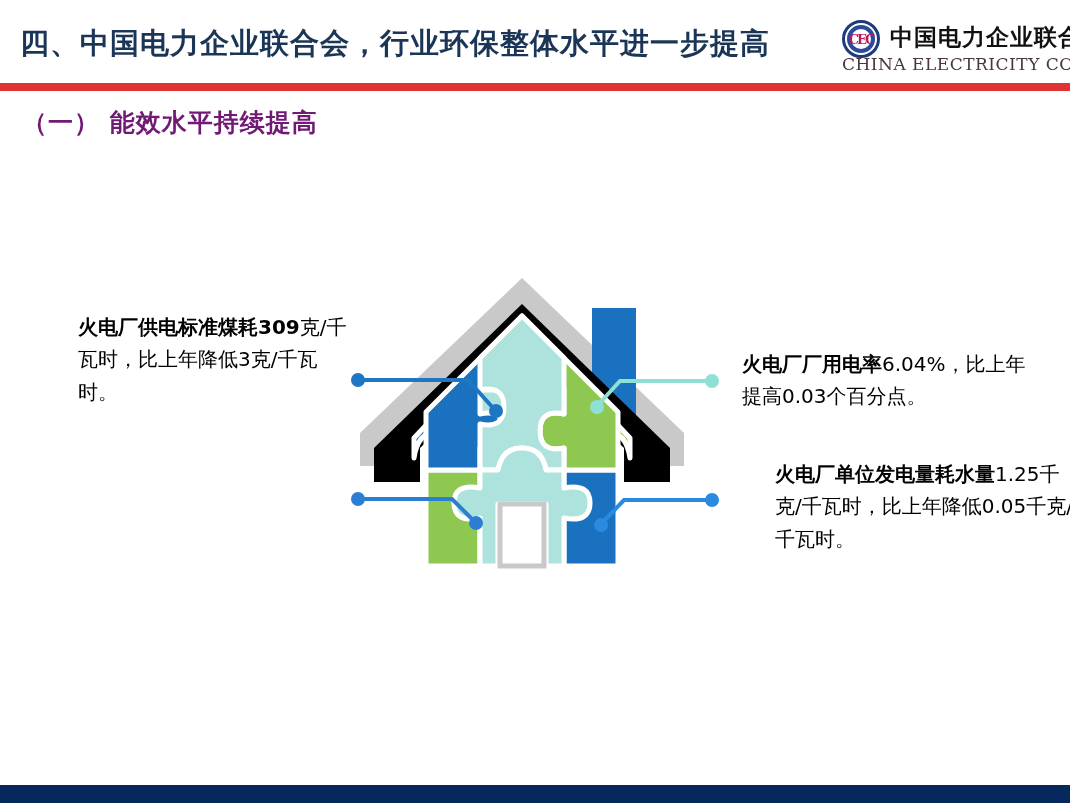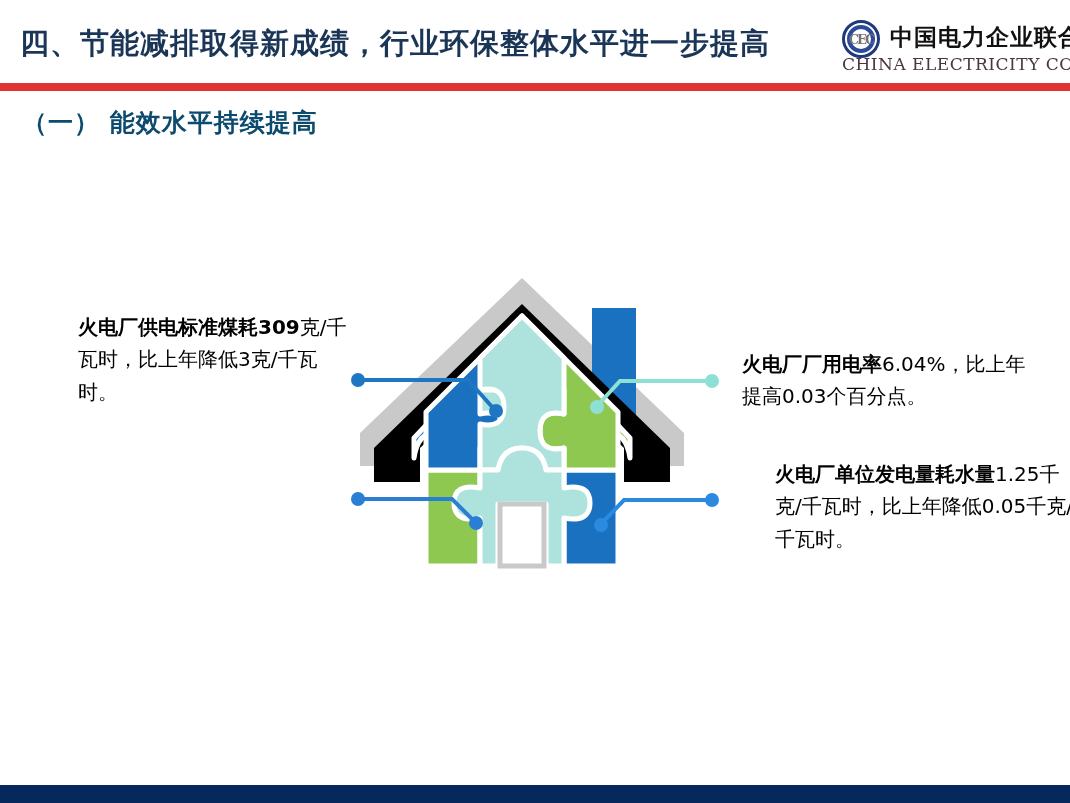--- a/index.html
+++ b/index.html
@@ -22,39 +22,39 @@
     background:#ffffff;border:3px solid #1e3a7b;box-sizing:border-box;
     display:flex;align-items:center;justify-content:center;
     overflow:hidden;
   }
   #logo-emblem .ring{
     position:absolute;inset:2px;border-radius:50%;
     border:4px solid #2a4a9b;box-sizing:border-box;
   }
   #logo-emblem .cec{
     position:relative;z-index:2;font-size:13px;font-weight:bold;
-    color:#737373;font-family:"DejaVu Serif","Liberation Serif",serif;
+    color:#be185d;font-family:"DejaVu Serif","Liberation Serif",serif;
     letter-spacing:-2px;line-height:1;
   }
   #logo-cn{
     position:absolute;left:48px;top:4px;
     font-size:23px;font-weight:bold;color:#111;letter-spacing:1px;
     white-space:nowrap;
   }
   #logo-en{
     position:absolute;left:0px;top:36px;
     font-size:17px;color:#4a3540;letter-spacing:0.5px;white-space:nowrap;
     font-family:"DejaVu Serif","Liberation Serif",serif;
   }
 
   #red-rule{position:absolute;left:0;top:83px;width:1070px;height:8px;background:#e03434;}
 
   #subtitle{
     position:absolute;left:22px;top:106px;
-    font-size:25px;font-weight:bold;color:#0c4a6e;letter-spacing:1px;
+    font-size:25px;font-weight:bold;color:#701a75;letter-spacing:1px;
     white-space:nowrap;
   }
 
   #footer-bar{position:absolute;left:0;top:785px;width:1070px;height:18px;background:#06285c;}
 
   
   .callout{position:absolute;font-size:20px;color:#000;line-height:1.62;}
   .callout .b{font-weight:bold;}
   .callout .n{font-weight:normal;}
 
@@ -69,21 +69,21 @@
 
   
   #connectors{position:absolute;left:0;top:0;width:1070px;height:803px;
               pointer-events:none;}
 </style>
 </head>
 <body>
 
 <div id="slide">
 
-  <div id="header-title">四、节能减排取得新成绩，行业环保整体水平进一步提高</div>
+  <div id="header-title">四、中国电力企业联合会，行业环保整体水平进一步提高</div>
 
   <div id="logo-block">
     <div id="logo-emblem">
       <div class="ring"></div>
       <div class="cec">CEC</div>
     </div>
     <div id="logo-cn">中国电力企业联合会</div>
     <div id="logo-en">CHINA ELECTRICITY COUNCIL</div>
   </div>
 

